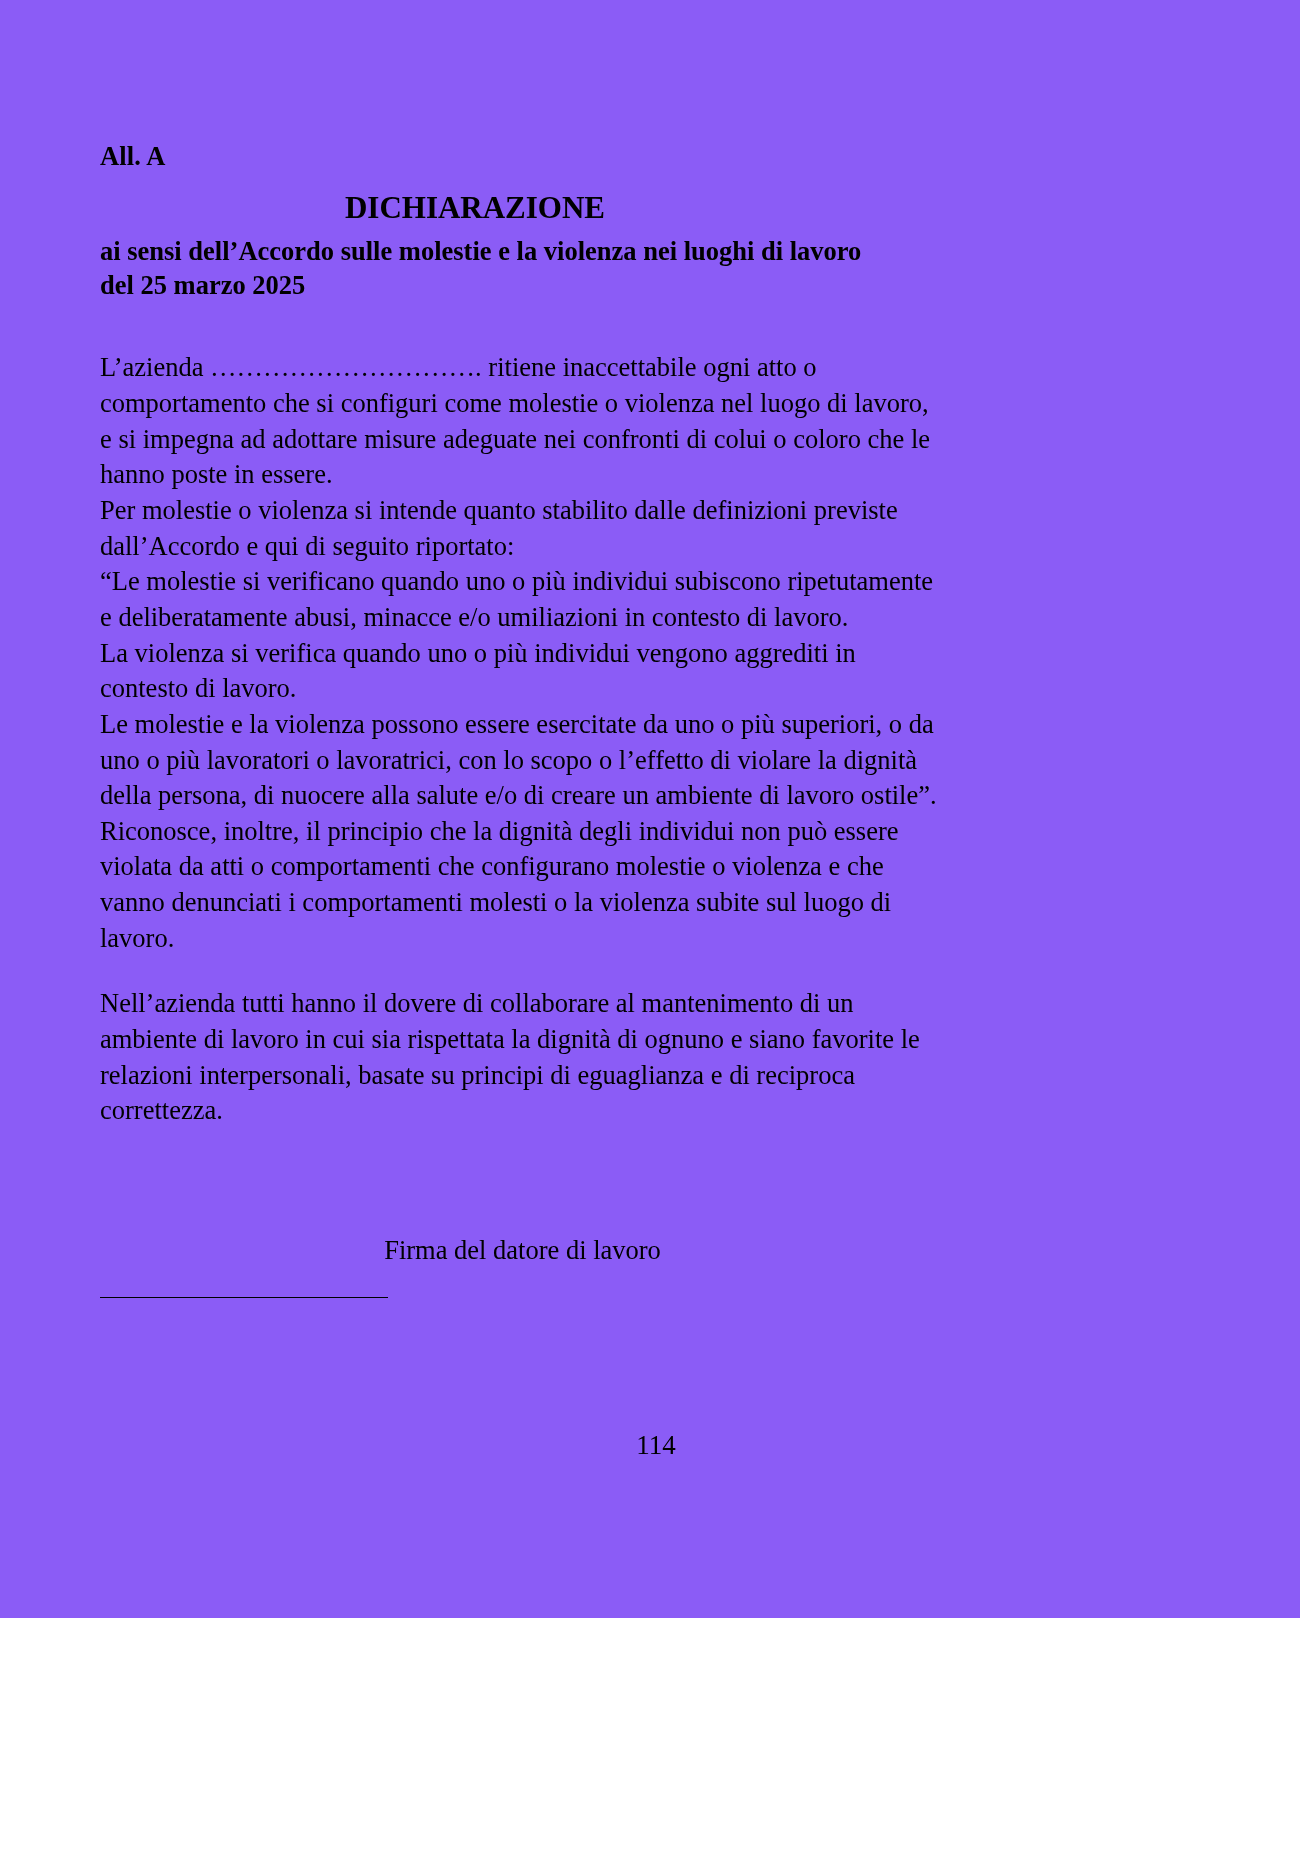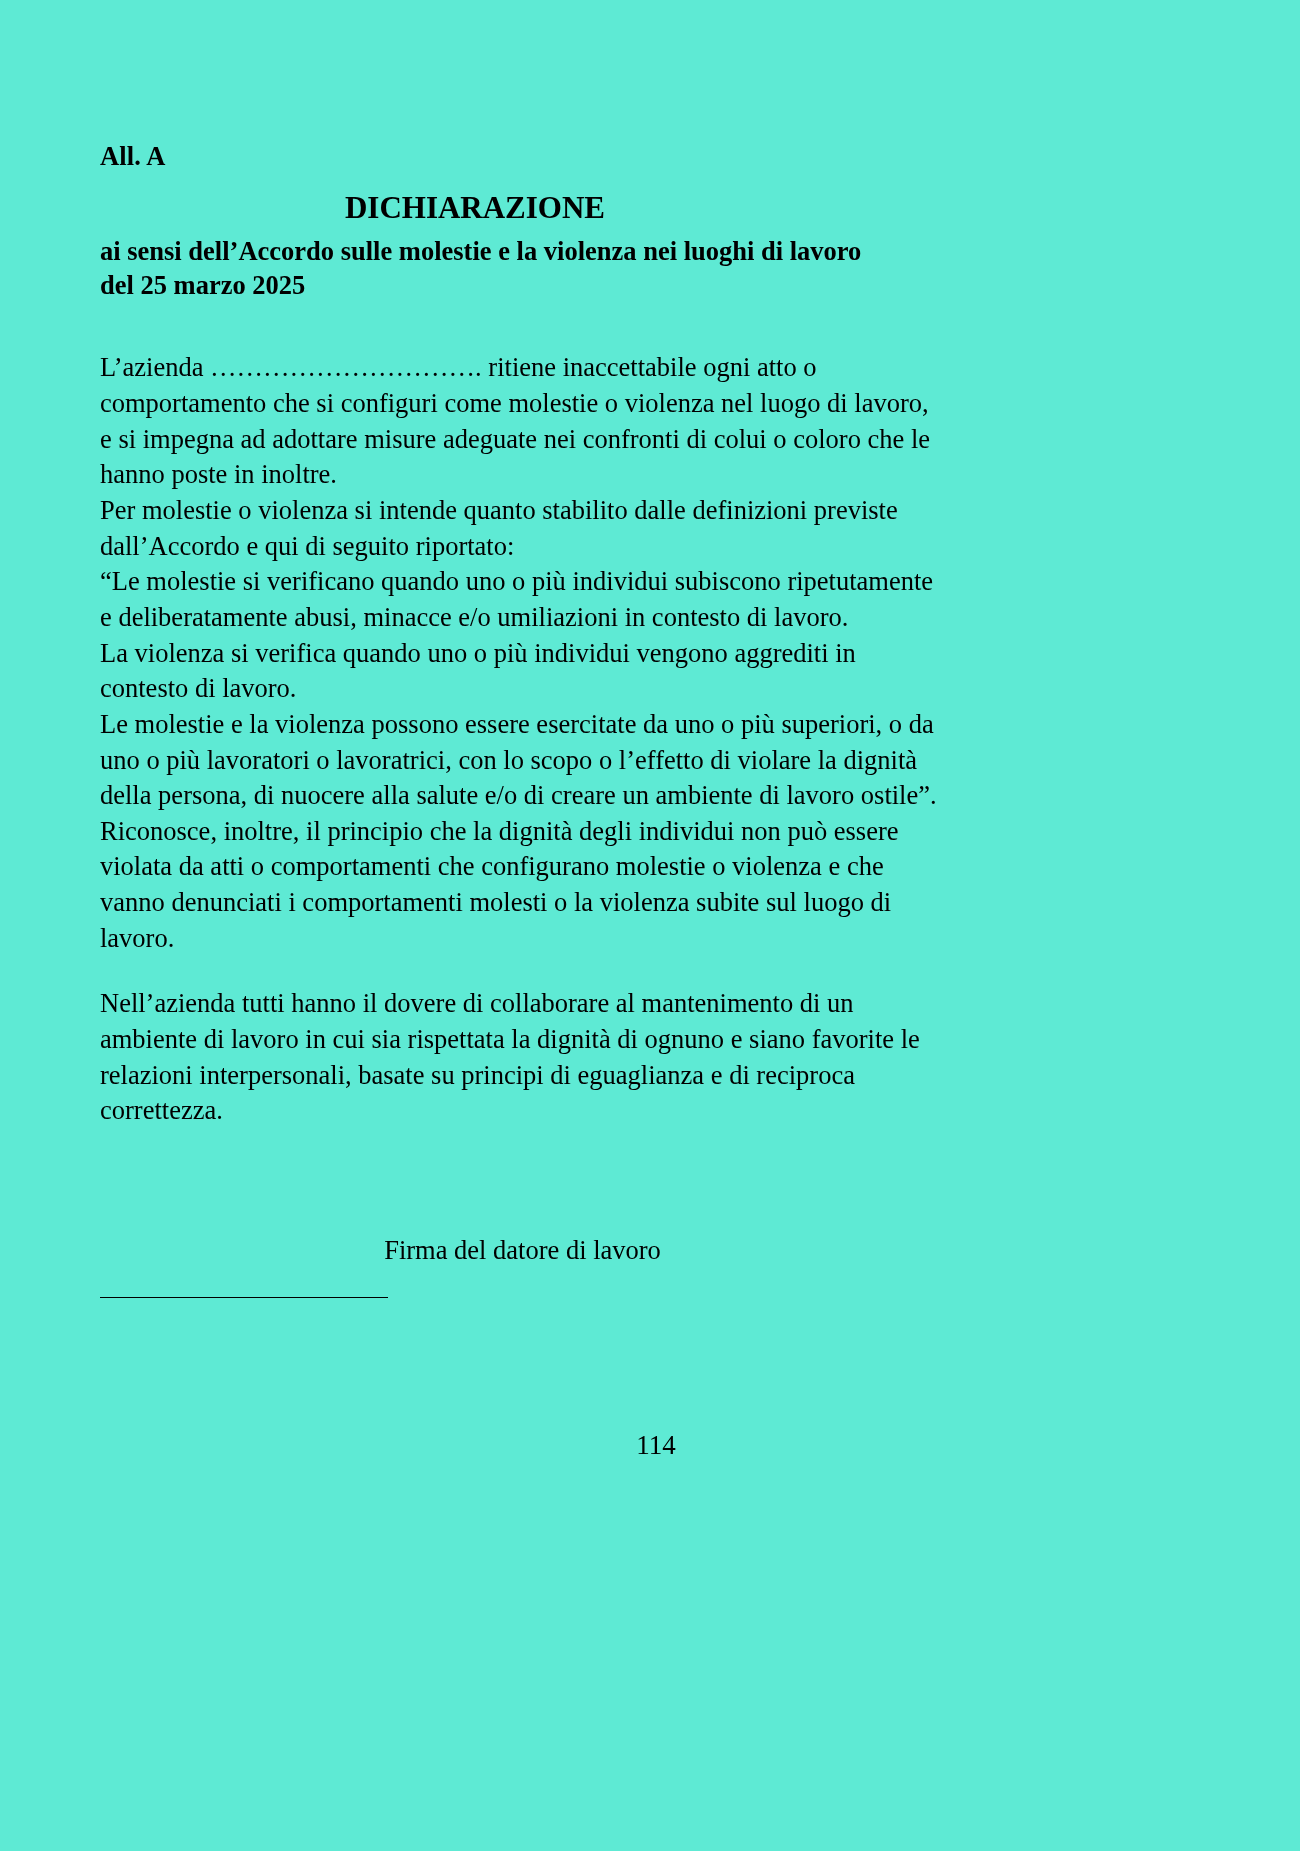--- a/index.html
+++ b/index.html
@@ -7,22 +7,22 @@
     padding: 0;
     background: #ffffff;
   }
   body {
     font-family: "Liberation Serif", "DejaVu Serif", serif;
     color: #000000;
   }
   .page {
     position: relative;
     width: 1300px;
-    height: 1851px;
-    background: #5eead4;
+    height: 1618px;
+    background: #8b5cf6;
     box-sizing: border-box;
     overflow: hidden;
   }
   .content {
     position: absolute;
     left: 100px;
     top: 140px;
     width: 845px;
   }
 
@@ -112,21 +112,21 @@
     <div class="doc-title">DICHIARAZIONE</div>
 
     <div class="subtitle">
       <span>ai sensi dell’Accordo sulle molestie e la violenza nei luoghi di lavoro</span>
       <span class="line2">del 25 marzo 2025</span>
     </div>
 
     <div class="spacer-para"></div>
 
     <div class="body-block">
-      <p>L’azienda …………………………. ritiene inaccettabile ogni atto o comportamento che si configuri come molestie o violenza nel luogo di lavoro, e si impegna ad adottare misure adeguate nei confronti di colui o coloro che le hanno poste in inoltre.</p>
+      <p>L’azienda …………………………. ritiene inaccettabile ogni atto o comportamento che si configuri come molestie o violenza nel luogo di lavoro, e si impegna ad adottare misure adeguate nei confronti di colui o coloro che le hanno poste in essere.</p>
       <p>Per molestie o violenza si intende quanto stabilito dalle definizioni previste dall’Accordo e qui di seguito riportato:</p>
     </div>
 
     <div class="quote-block">
       <p>“Le molestie si verificano quando uno o più individui subiscono ripetutamente e deliberatamente abusi, minacce e/o umiliazioni in contesto di lavoro.</p>
       <p>La violenza si verifica quando uno o più individui vengono aggrediti in contesto di lavoro.</p>
       <p>Le molestie e la violenza possono essere esercitate da uno o più superiori, o da uno o più lavoratori o lavoratrici, con lo scopo o l’effetto di violare la dignità della persona, di nuocere alla salute e/o di creare un ambiente di lavoro ostile”.</p>
     </div>
 
     <div class="body-block">

